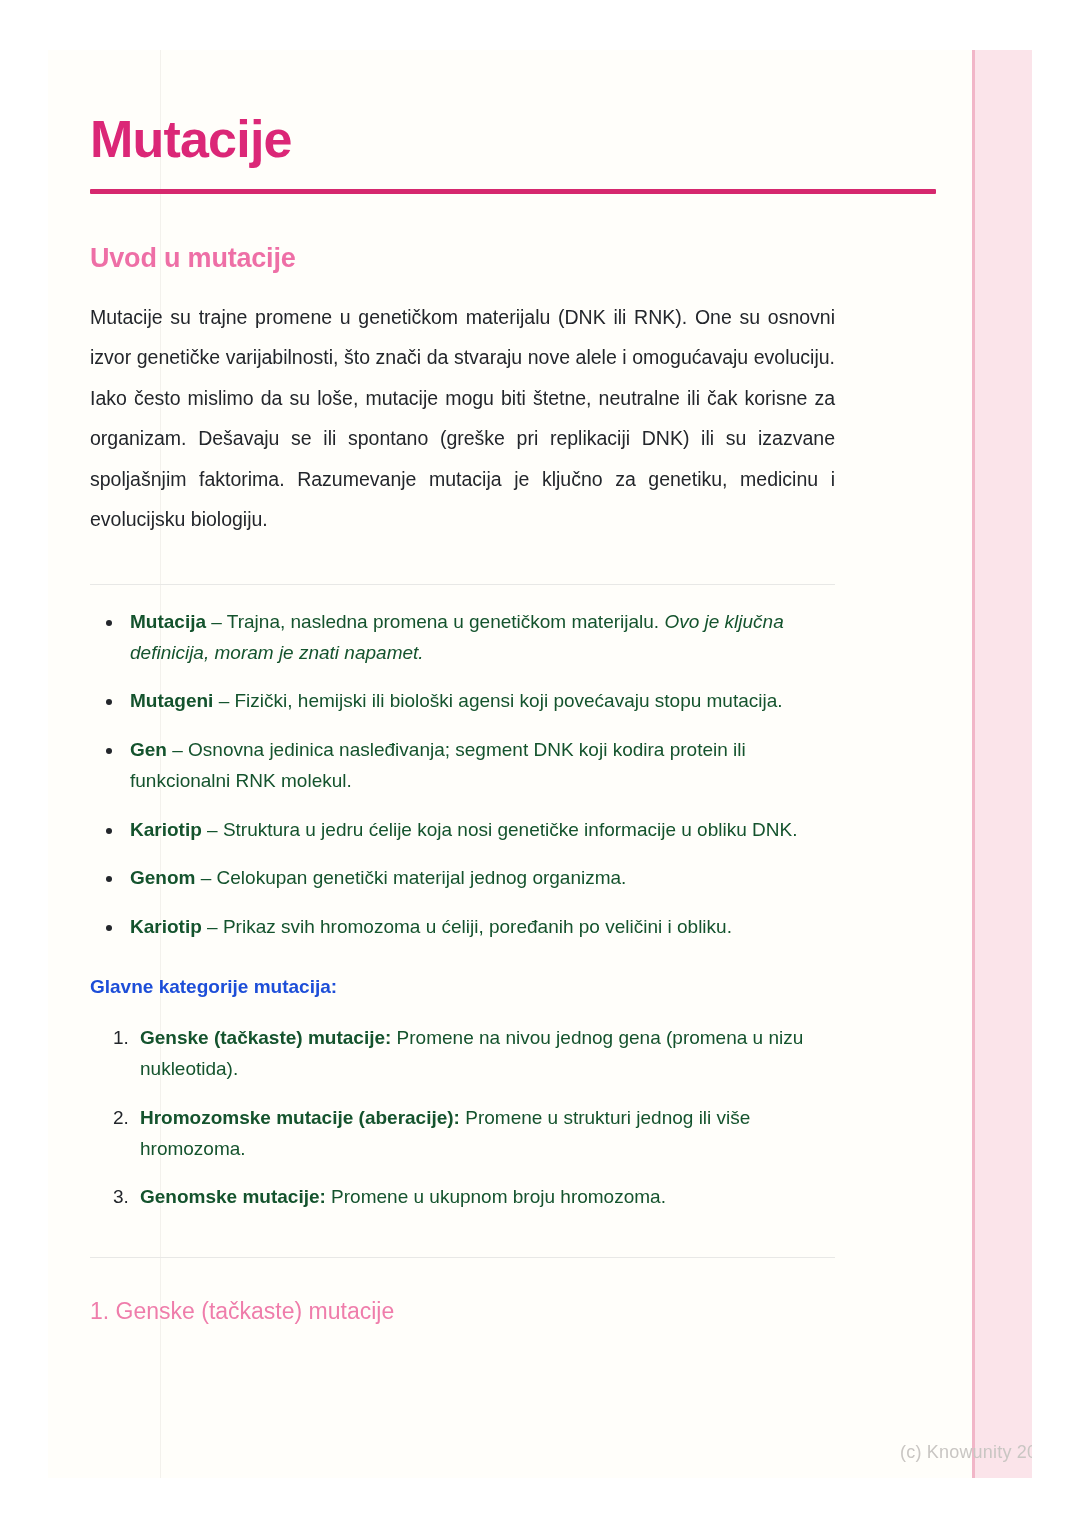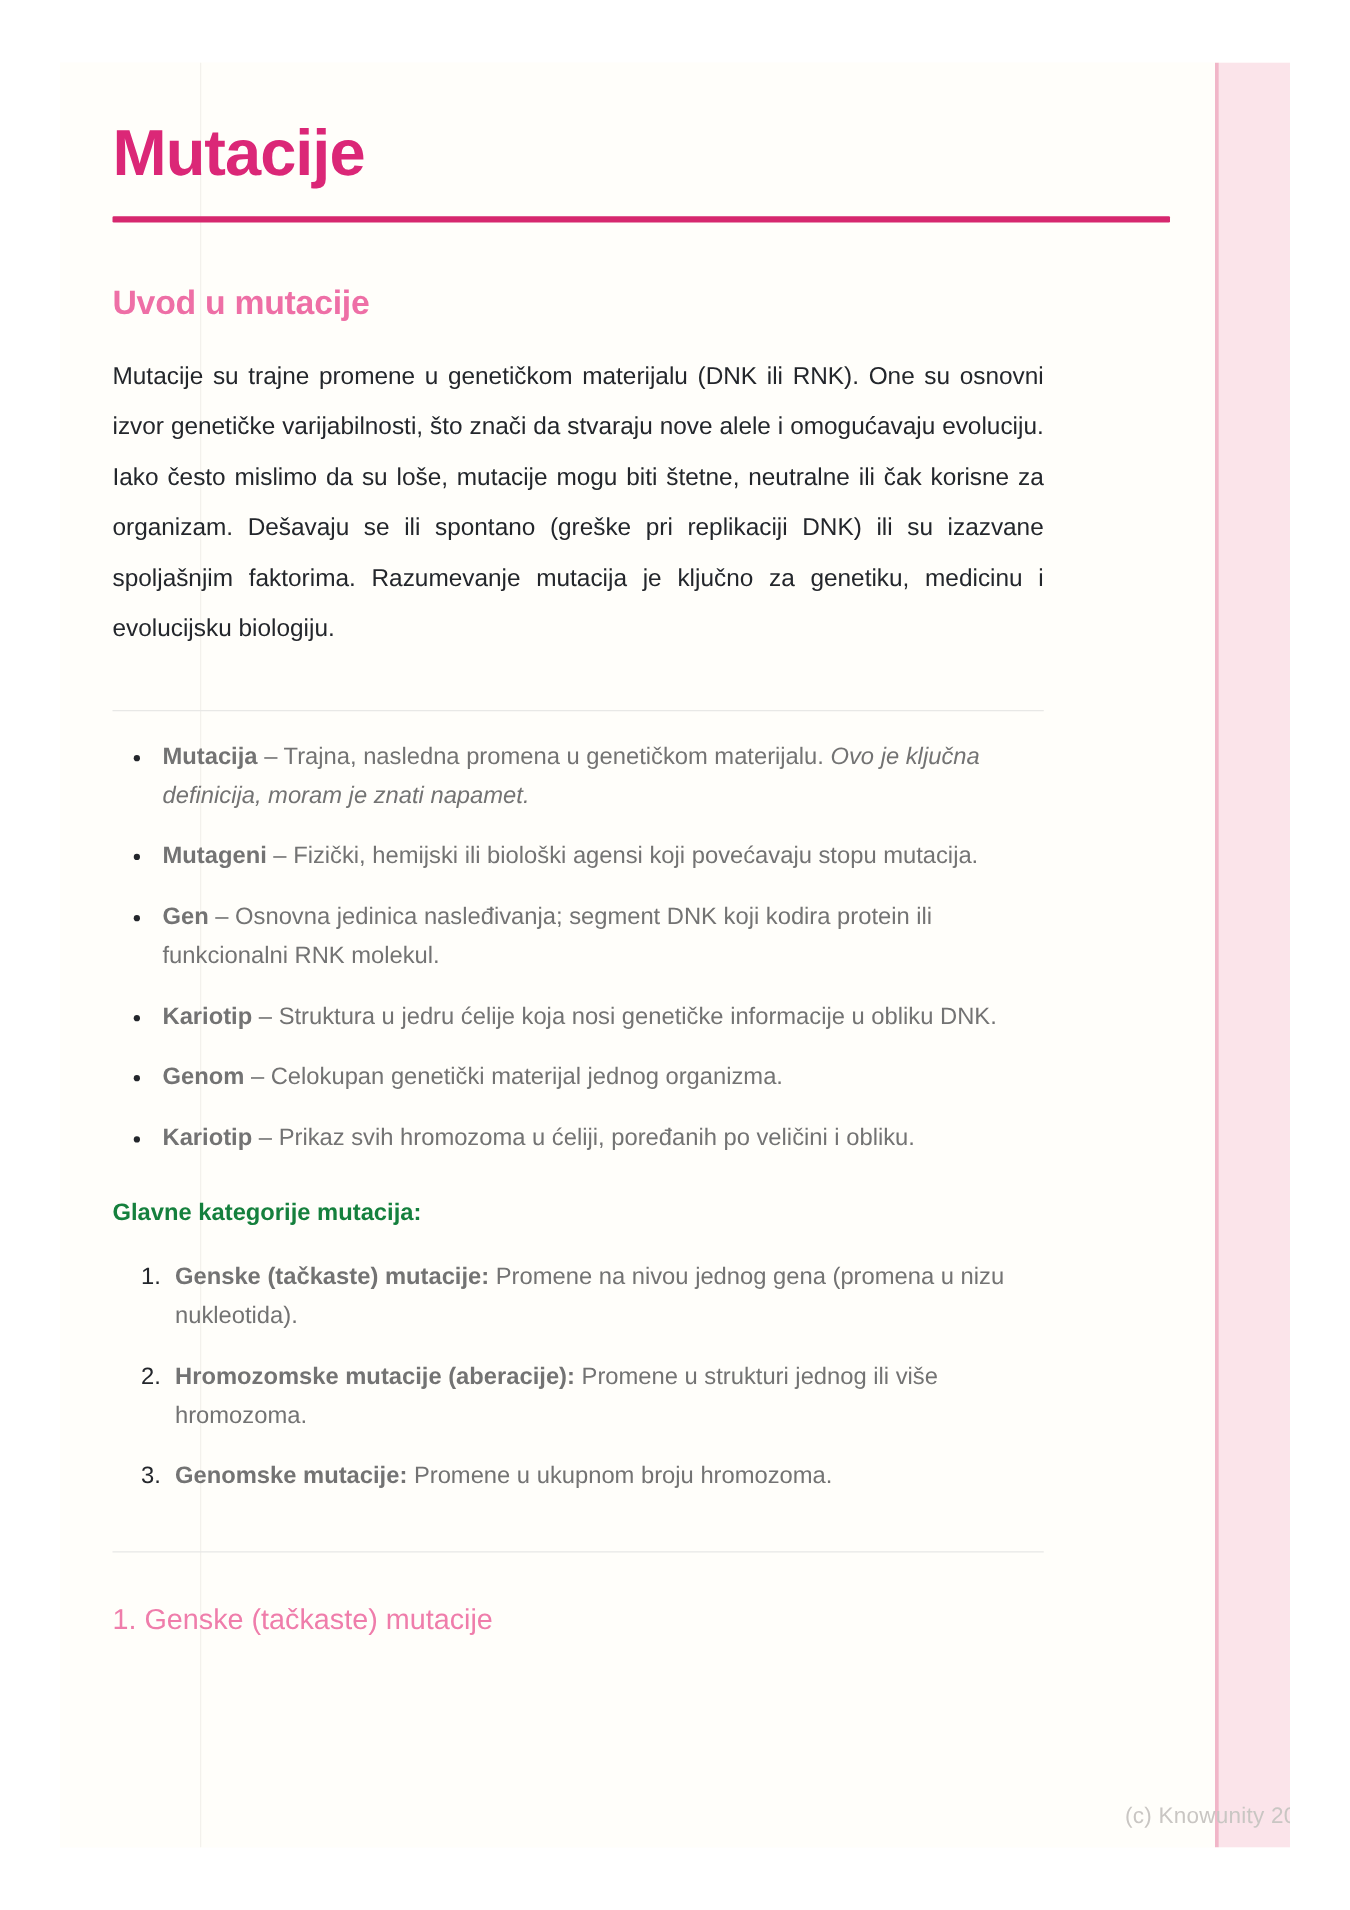--- a/index.html
+++ b/index.html
@@ -51,21 +51,21 @@
     top: 0;
     width: 1px;
     height: 100%;
     background: #f3f1ec;
   }
 
   
   .content {
     position: absolute;
     left: 42px;
-    top: 0;
+    top: 16px;
     width: 848px;
     height: 100%;
     box-sizing: border-box;
     padding-top: 46px;
   }
 
   h1.doc-title {
     margin: 0;
     font-size: 52px;
     line-height: 1.06;
@@ -121,21 +121,21 @@
   ol.cat-list {
     margin: 22px 0 0 0;
     padding: 0 0 0 34px;
     width: 745px;
     box-sizing: border-box;
   }
   ul.term-list li,
   ol.cat-list li {
     font-size: 19px;
     line-height: 1.62;
-    color: #737373;
+    color: #14532d;
     margin: 0 0 18px 0;
     padding-left: 6px;
   }
   ul.term-list li::marker {
     color: #23262b;
     font-size: 19px;
   }
   ol.cat-list {
     padding-left: 44px;
   }
@@ -149,21 +149,21 @@
   }
 
   .t-bold { font-weight: 700; }
   .t-italic { font-style: italic; }
 
   p.lead-bold {
     margin: 30px 0 0 0;
     font-size: 19px;
     line-height: 1.5;
     font-weight: 700;
-    color: #15803d;
+    color: #1d4ed8;
     width: 745px;
   }
 
   .watermark {
     position: absolute;
     left: 852px;
     top: 1392px;
     font-size: 18px;
     color: #c9c6c3;
     letter-spacing: 0.2px;

